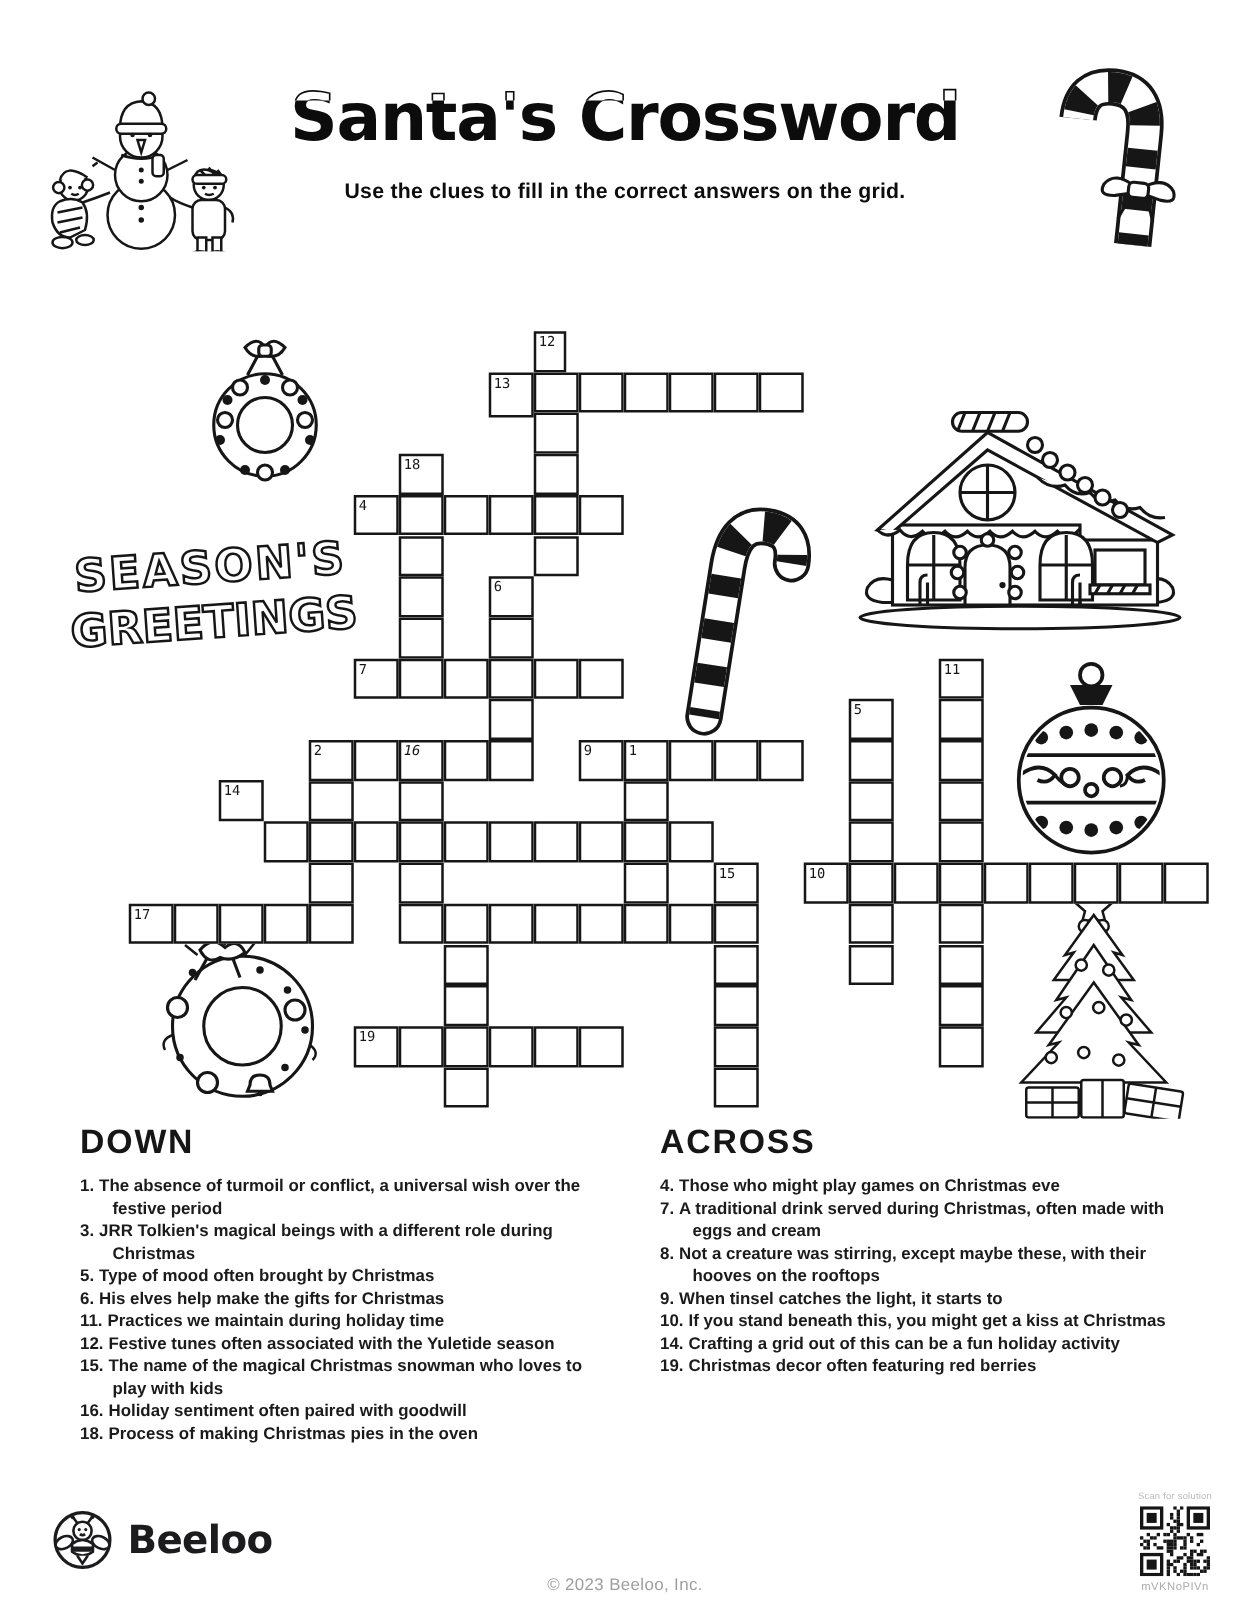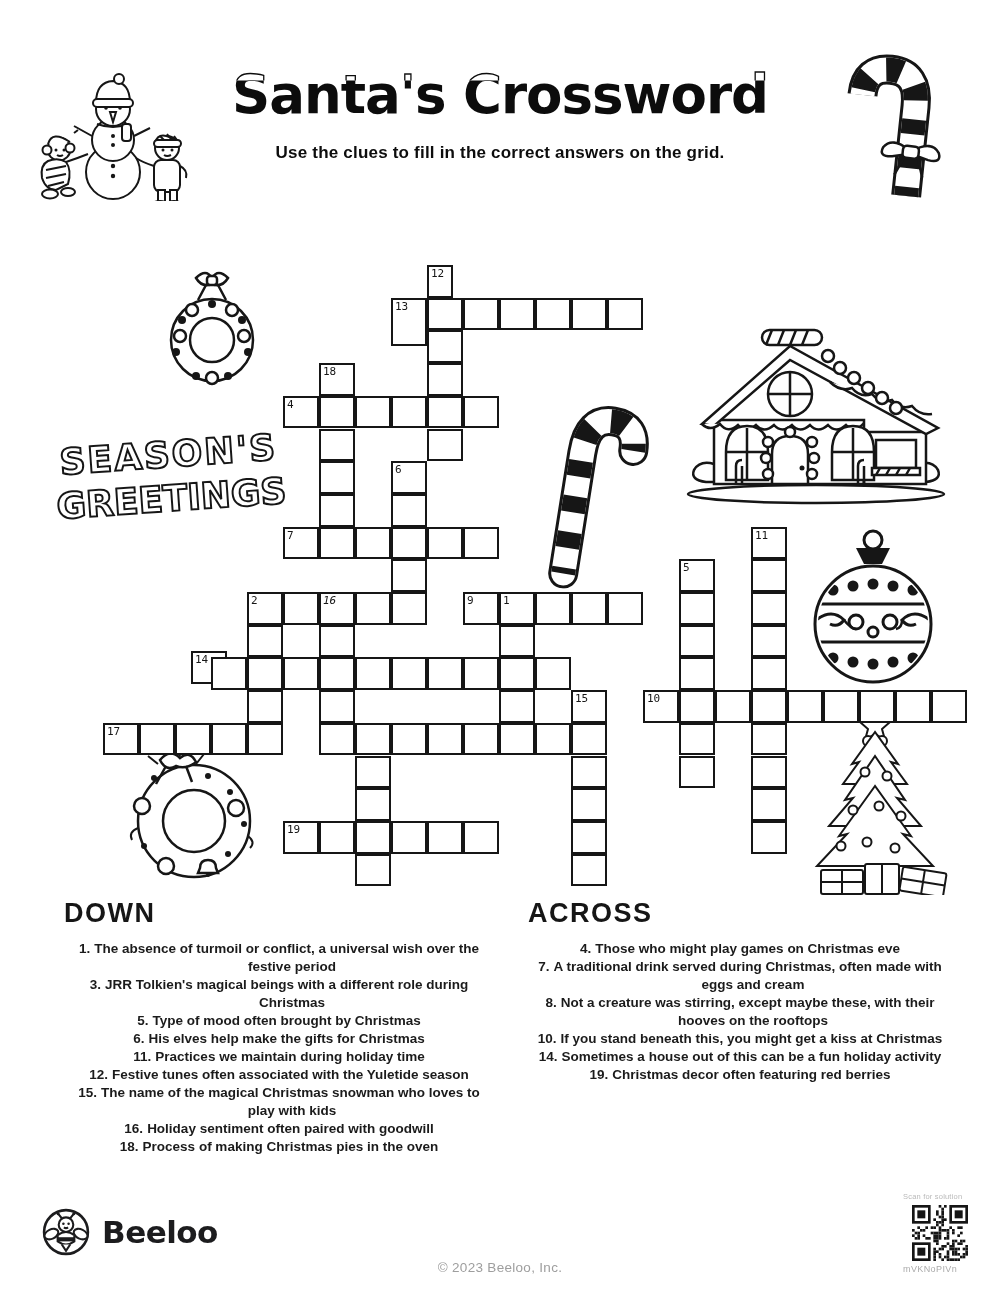--- a/index.html
+++ b/index.html
@@ -27,31 +27,31 @@
   
   .greetings{position:absolute;left:40px;top:434px;width:260px;transform:rotate(-4deg);
         text-align:center;font-family:"DejaVu Sans","Liberation Sans",sans-serif;font-weight:bold;
         color:#fff;-webkit-text-stroke:2px #161616;}
   .greetings .g1{font-size:36px;line-height:42px;letter-spacing:2px;}
   .greetings .g2{font-size:36px;line-height:46px;letter-spacing:0px;}
 
   
   .clue-col{position:absolute;}
   .clue-head{font-size:27px;font-weight:bold;letter-spacing:1.5px;color:#161616;margin:0 0 11px 0;}
-  ul.clues{list-style:none;margin:0;padding:0;font-size:13.5px;font-weight:bold;line-height:18px;color:#1b1b1b;text-align:center;}
+  ul.clues{list-style:none;margin:0;padding:0;font-size:13.5px;font-weight:bold;line-height:18px;color:#1b1b1b;}
   ul.clues li{padding-left:26px;text-indent:-26px;}
   .cnum{padding-right:4px;}
 
   
   .brand{position:absolute;left:42px;top:1208px;display:flex;align-items:center;}
   .brand-name{font-family:"DejaVu Sans","Liberation Sans",sans-serif;font-weight:bold;
         font-size:31px;letter-spacing:-.5px;color:#1c1c1e;margin-left:12px;}
   .copyright{position:absolute;left:0;top:1260px;width:1000px;text-align:center;
         font-size:13.5px;color:#9e9e9e;letter-spacing:.3px;}
-  .qr-wrap{position:absolute;left:903px;top:1192px;width:74px;}
+  .qr-wrap{position:absolute;left:903px;top:1192px;width:74px;text-align:center;}
   .qr-label{font-size:7.5px;color:#b9b9b9;letter-spacing:.2px;}
   .qr-box{margin:4px auto 0 auto;width:56px;height:56px;}
   .qr-text{margin-top:3px;font-size:9px;color:#ababab;letter-spacing:.4px;}
 </style>
 </head>
 <body>
 
 <div class="page">
 
   <div class="title-box">
@@ -264,21 +264,21 @@
 
   <div id="grid">
       <div class="cell" style="left: 427px; top: 265px; width: 26px; height: 32.7px;">
         <span class="cellnum">12</span>
       </div>
       <div class="cell" style="left: 427px; top: 297.7px; width: 36px; height: 32.7px;"></div>
       <div class="cell" style="left: 427px; top: 330.4px; width: 36px; height: 32.7px;"></div>
       <div class="cell" style="left: 427px; top: 363.1px; width: 36px; height: 32.7px;"></div>
       <div class="cell" style="left: 427px; top: 395.8px; width: 36px; height: 32.7px;"></div>
       <div class="cell" style="left: 427px; top: 428.5px; width: 36px; height: 32.7px;"></div>
-      <div class="cell" style="left: 391px; top: 297.7px; width: 36px; height: 48px;">
+      <div class="cell" style="left: 391px; top: 297.7px; width: 36px; height: 36px;">
         <span class="cellnum">13</span>
       </div>
       <div class="cell" style="left: 463px; top: 297.7px; width: 36px; height: 32.7px;"></div>
       <div class="cell" style="left: 499px; top: 297.7px; width: 36px; height: 32.7px;"></div>
       <div class="cell" style="left: 535px; top: 297.7px; width: 36px; height: 32.7px;"></div>
       <div class="cell" style="left: 571px; top: 297.7px; width: 36px; height: 32.7px;"></div>
       <div class="cell" style="left: 607px; top: 297.7px; width: 36px; height: 32.7px;"></div>
       <div class="cell" style="left: 319px; top: 363.1px; width: 36px; height: 32.7px;">
         <span class="cellnum">18</span>
       </div>
@@ -349,21 +349,21 @@
       <div class="cell" style="left: 499px; top: 592px; width: 36px; height: 32.7px;">
         <span class="cellnum">1</span>
       </div>
       <div class="cell" style="left: 535px; top: 592px; width: 36px; height: 32.7px;"></div>
       <div class="cell" style="left: 571px; top: 592px; width: 36px; height: 32.7px;"></div>
       <div class="cell" style="left: 607px; top: 592px; width: 36px; height: 32.7px;"></div>
       <div class="cell" style="left: 499px; top: 624.7px; width: 36px; height: 32.7px;"></div>
       <div class="cell" style="left: 499px; top: 657.4px; width: 36px; height: 32.7px;"></div>
       <div class="cell" style="left: 499px; top: 690.1px; width: 36px; height: 32.7px;"></div>
       <div class="cell" style="left: 499px; top: 722.8px; width: 36px; height: 32.7px;"></div>
-      <div class="cell" style="left: 175px; top: 651px; width: 36px; height: 32.7px; margin-left: 16px;">
+      <div class="cell" style="left: 175px; top: 624px; width: 36px; height: 32.7px;">
         <span class="cellnum">14</span>
       </div>
       <div class="cell" style="left: 211px; top: 657.4px; width: 36px; height: 32.7px;"></div>
       <div class="cell" style="left: 283px; top: 657.4px; width: 36px; height: 32.7px;"></div>
       <div class="cell" style="left: 355px; top: 657.4px; width: 36px; height: 32.7px;"></div>
       <div class="cell" style="left: 391px; top: 657.4px; width: 36px; height: 32.7px;"></div>
       <div class="cell" style="left: 427px; top: 657.4px; width: 36px; height: 32.7px;"></div>
       <div class="cell" style="left: 463px; top: 657.4px; width: 36px; height: 32.7px;"></div>
       <div class="cell" style="left: 535px; top: 657.4px; width: 36px; height: 32.7px;"></div>
       <div class="cell" style="left: 571px; top: 690.1px; width: 36px; height: 32.7px;">
@@ -420,22 +420,23 @@
         <li><span class="cnum">16.</span><span>Holiday sentiment often paired with goodwill</span></li>
         <li><span class="cnum">18.</span><span>Process of making Christmas pies in the oven</span></li>
       </ul>
   </div>
   <div class="clue-col" style="left:528px;top:898px;width:424px">
     <h2 class="clue-head">ACROSS</h2>
     <ul class="clues" id="across-list">
         <li><span class="cnum">4.</span><span>Those who might play games on Christmas eve</span></li>
         <li><span class="cnum">7.</span><span>A traditional drink served during Christmas, often made with eggs and cream</span></li>
         <li><span class="cnum">8.</span><span>Not a creature was stirring, except maybe these, with their hooves on the rooftops</span></li>
+        <li><span class="cnum">9.</span><span>When tinsel catches the light, it starts to</span></li>
         <li><span class="cnum">10.</span><span>If you stand beneath this, you might get a kiss at Christmas</span></li>
-        <li><span class="cnum">14.</span><span>Sometimes a house out of this can be a fun holiday activity</span></li>
+        <li><span class="cnum">14.</span><span>Crafting a grid out of this can be a fun holiday activity</span></li>
         <li><span class="cnum">19.</span><span>Christmas decor often featuring red berries</span></li>
       </ul>
   </div>
 
   <div class="brand">
     <svg width="48" height="48" viewBox="0 0 46 46" fill="none" stroke="#1c1c1e" stroke-width="2">
       <circle cx="23" cy="23" r="21" stroke-width="2.5"></circle>
       <path d="M19,10 L16,6 M27,10 L30,6"></path>
       <circle cx="15.5" cy="5.5" r="1.5" fill="#1c1c1e" stroke="none"></circle>
       <circle cx="30.5" cy="5.5" r="1.5" fill="#1c1c1e" stroke="none"></circle>

